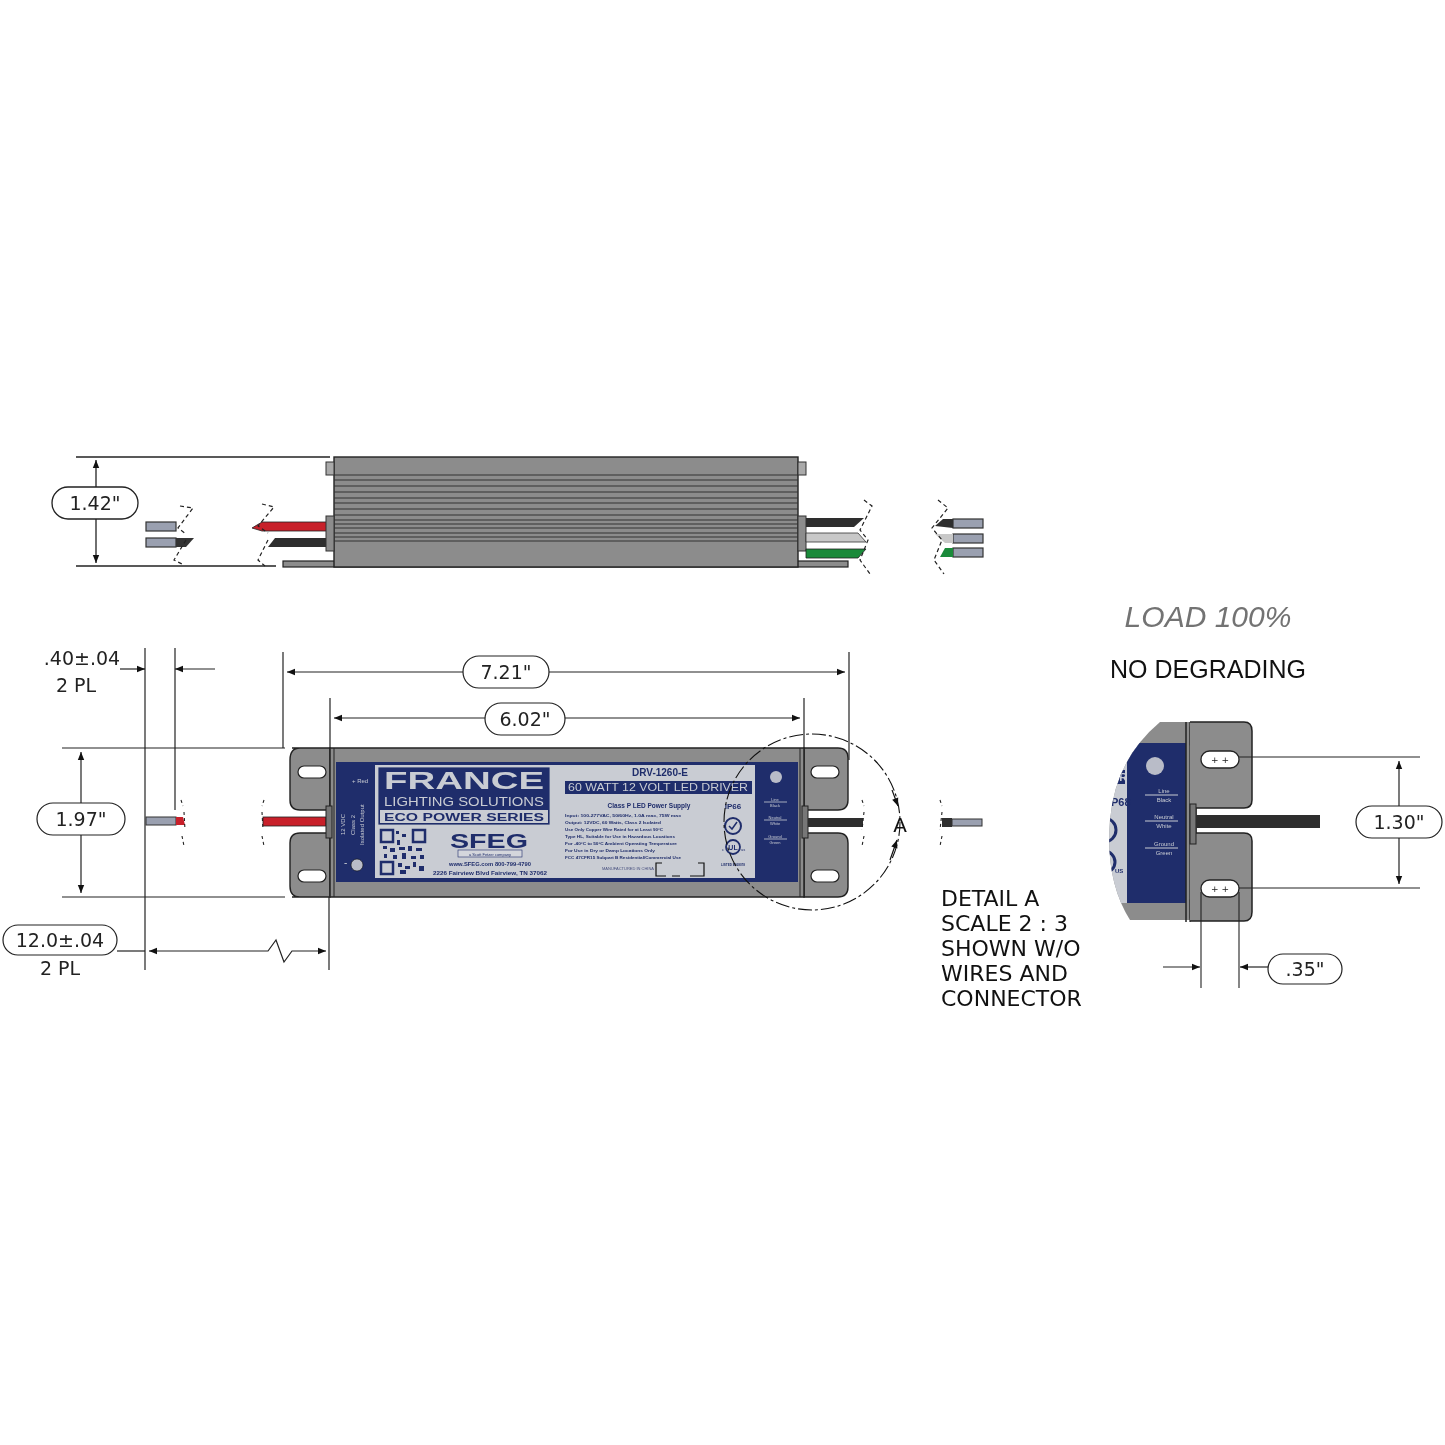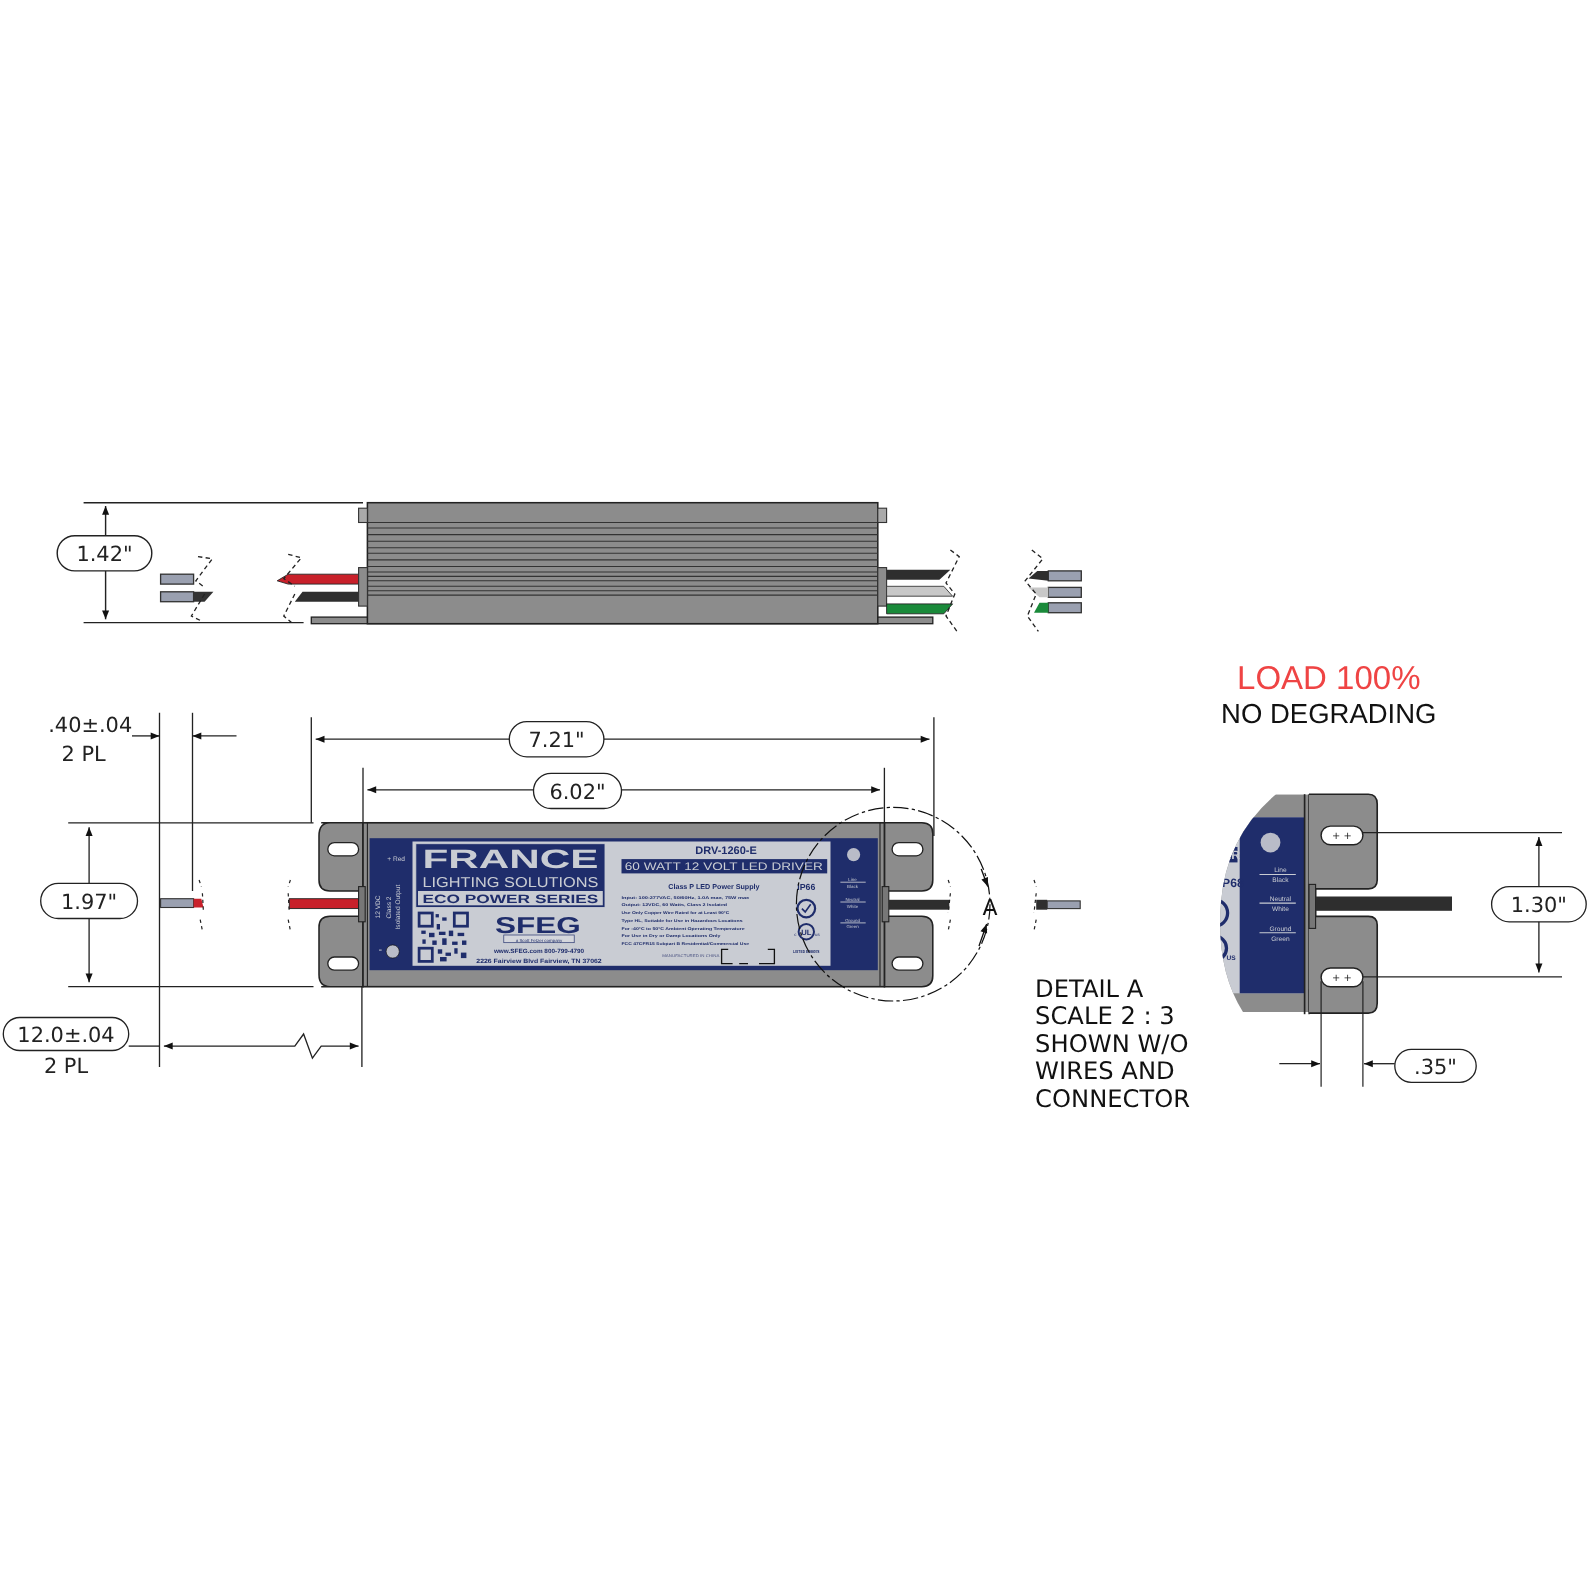--- a/index.html
+++ b/index.html
@@ -1,22 +1,22 @@
 <!DOCTYPE html>
 <html><head>
 <meta charset="utf-8">
 <style>
   html,body{margin:0;padding:0;background:#fff;}
   body{width:1445px;height:1445px;position:relative;overflow:hidden;font-family:"DejaVu Sans",sans-serif;}
   svg{position:absolute;left:0;top:0;}
   .dimtxt{font-family:"DejaVu Sans",sans-serif;font-size:19px;fill:#222;}
   .note{font-family:"DejaVu Sans",sans-serif;font-size:22px;fill:#111;}
   .load{position:absolute;left:1088px;top:600px;width:240px;text-align:center;font-family:"Liberation Sans",sans-serif;}
-  .load .l1{color:#ef4444;font-size:30px;line-height:34px;}
-  .load .l2{color:#111;font-size:25px;line-height:30px;}
+  .load .l1{color:#737373;font-size:30px;line-height:34px;font-style:italic;}
+  .load .l2{color:#111;font-size:25px;line-height:30px;margin-top:20px;}
 </style>
 </head>
 <body>
 
 <svg width="1445" height="1445" viewBox="0 0 1445 1445">
   <defs>
     <marker id="arr" viewBox="0 0 10 10" refX="10" refY="5" markerWidth="14" markerHeight="8" orient="auto-start-reverse" markerUnits="userSpaceOnUse">
       <path d="M0,1 L10,5 L0,9 z" fill="#111"></path>
     </marker>
   </defs>

